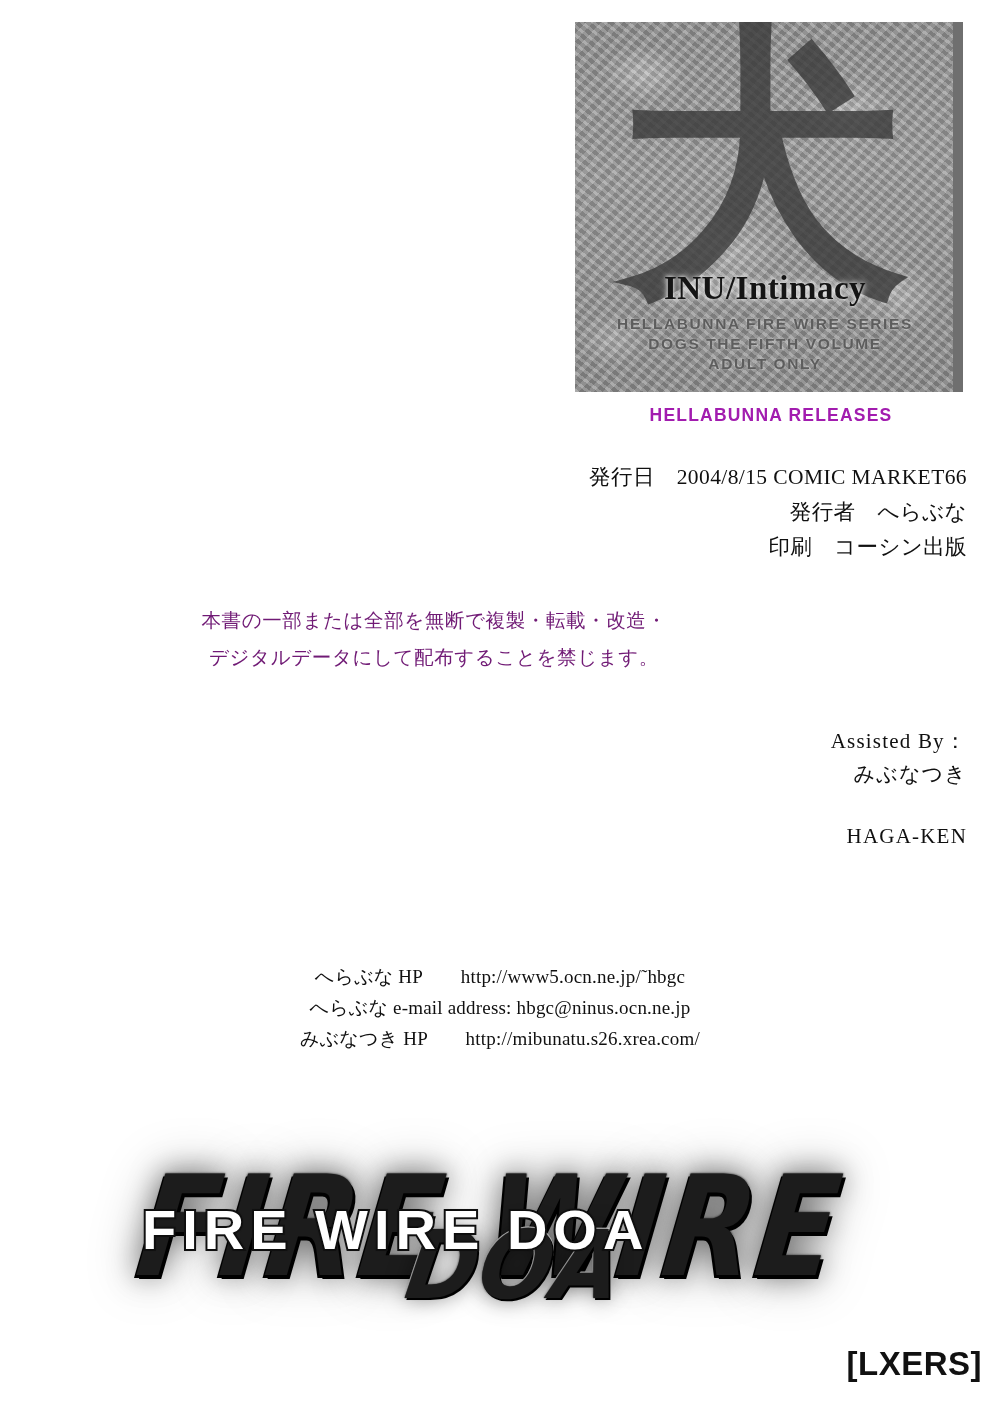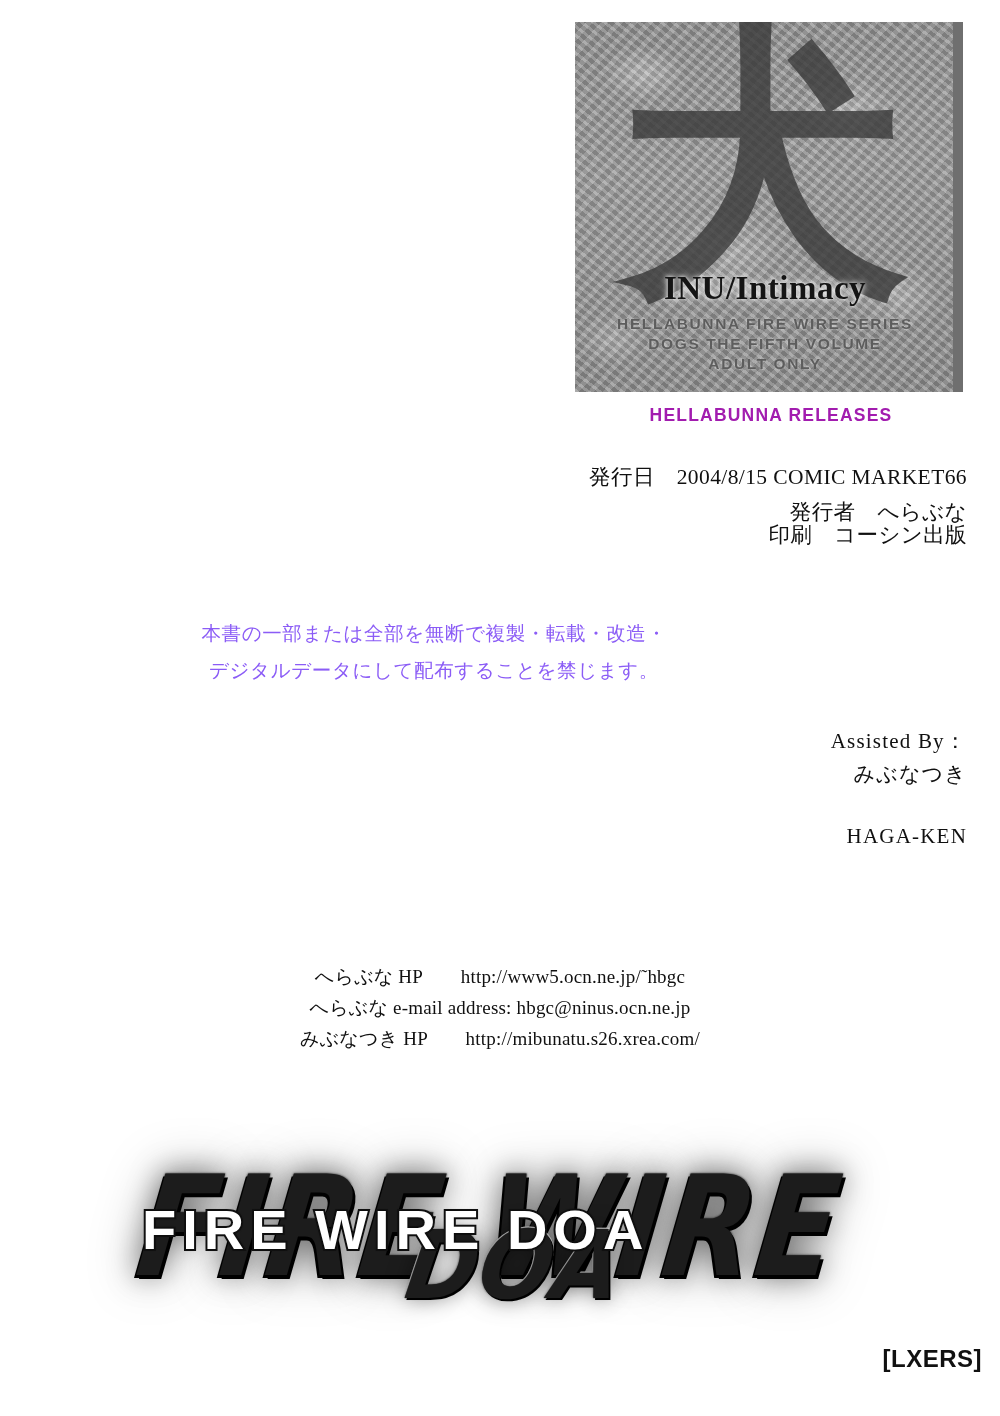--- a/index.html
+++ b/index.html
@@ -114,33 +114,32 @@
     font-family: "Liberation Serif", serif;
     font-size: 21.5px;
     color: #101010;
     letter-spacing: 0.4px;
     white-space: nowrap;
     text-align: right;
     margin-left: 18px;
   }
   .pub.p1 { top: 462px; }
   .pub.p2 { top: 497px; }
-  .pub.p3 { top: 520px; }
+  .pub.p3 { top: 532px; }
 
   .notice {
     position: absolute;
     left: 0;
     width: 868px;
     text-align: center;
     font-family: "DejaVu Serif", serif;
     font-size: 19.5px;
-    color: #8b5cf6;
+    color: #701a75;
     letter-spacing: 0.6px;
     white-space: nowrap;
-    margin-top: 13px;
   }
   .notice.n1 { top: 607px; }
   .notice.n2 { top: 644px; }
 
   .assist {
     position: absolute;
     right: 33px;
     text-align: right;
     font-family: "Liberation Serif", serif;
     font-size: 21px;
@@ -242,21 +241,21 @@
 
   
   .watermark {
     position: absolute;
     right: 18px;
     text-align: right;
     font-family: "Liberation Sans", sans-serif;
     font-weight: 700;
     color: #111111;
   }
-  .watermark.w1 { top: 1345px; font-size: 24px; letter-spacing: 0.5px; }
+  .watermark.w1 { top: 1345px; font-size: 33px; letter-spacing: 0.5px; }
   .watermark.w2 { top: 1456px; font-size: 25px; letter-spacing: 0.5px; }
 </style>
 </head>
 <body>
 
 <div class="logo-block">
   <div class="logo-art">
     <div class="logo-kanji">犬</div>
   </div>
   <div class="logo-frame-right"></div>

